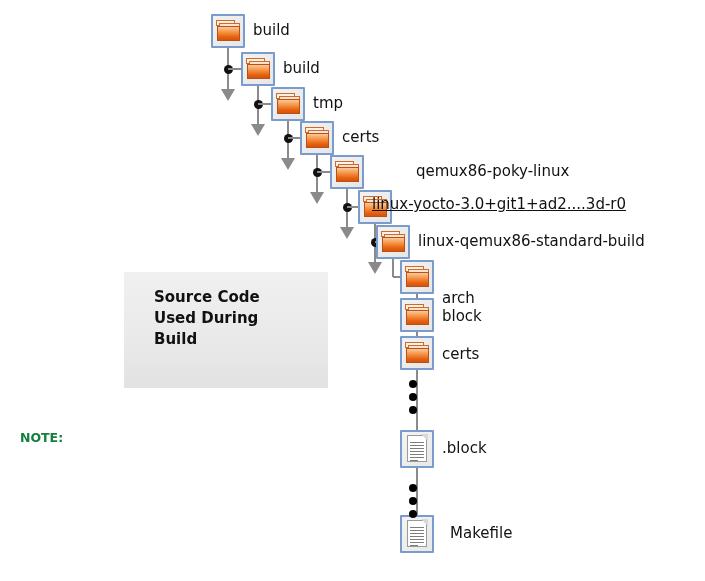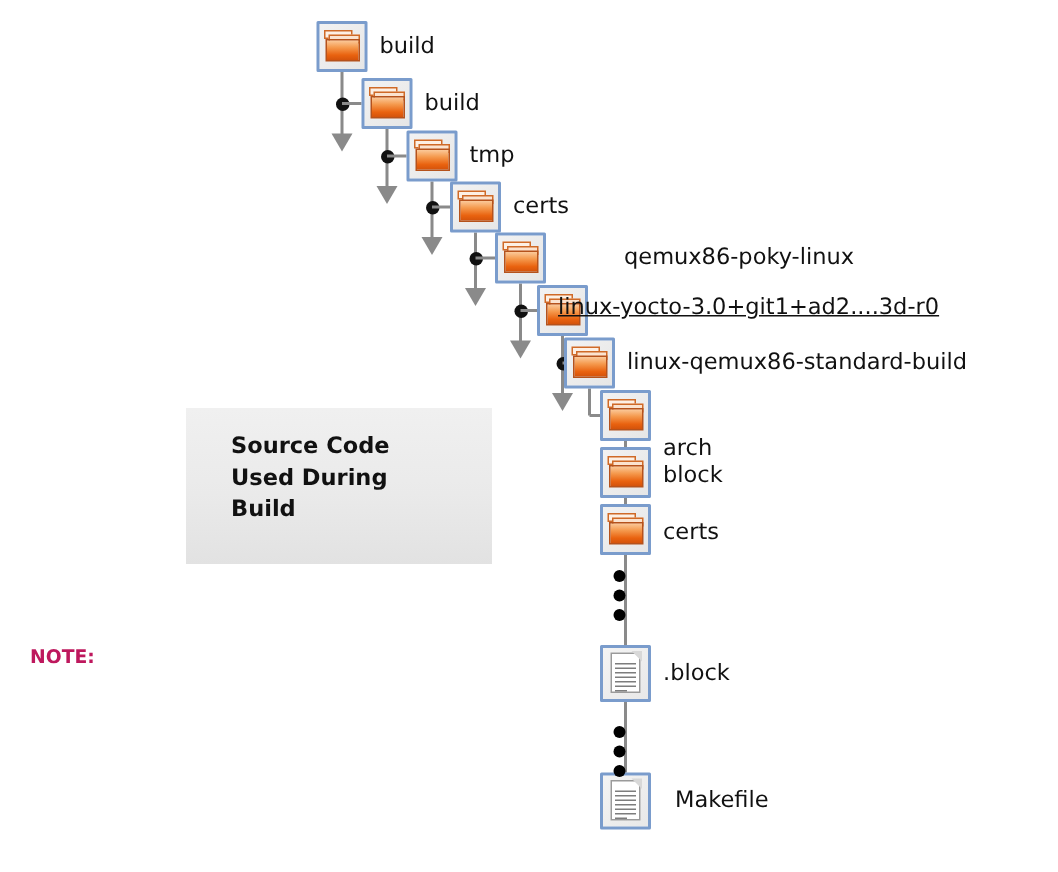--- a/index.html
+++ b/index.html
@@ -149,21 +149,21 @@
     color: #111111;
     white-space: nowrap;
   }
 
   
   .callout {
     position: absolute;
     left: 124px;
     top: 272px;
     width: 204px;
-    height: 104px;
+    height: 116px;
     background: linear-gradient(to bottom, #f0f0f0 0%, #eaeaea 55%, #e2e2e2 100%);
   }
   .callout-text {
     position: absolute;
     left: 30px;
     top: 15px;
     font-size: 15px;
     font-weight: bold;
     line-height: 21px;
     color: #111111;
@@ -173,21 +173,21 @@
   
   .note {
     position: absolute;
     left: 20px;
     top: 430px;
     width: 370px;
   }
   .note-title {
     font-size: 12.5px;
     font-weight: bold;
-    color: #be185d;
+    color: #15803d;
     line-height: 16px;
   }
   .note-body {
     font-size: 12.5px;
     color: #111111;
     line-height: 17px;
     white-space: pre-line;
   }
 </style>
 </head>

